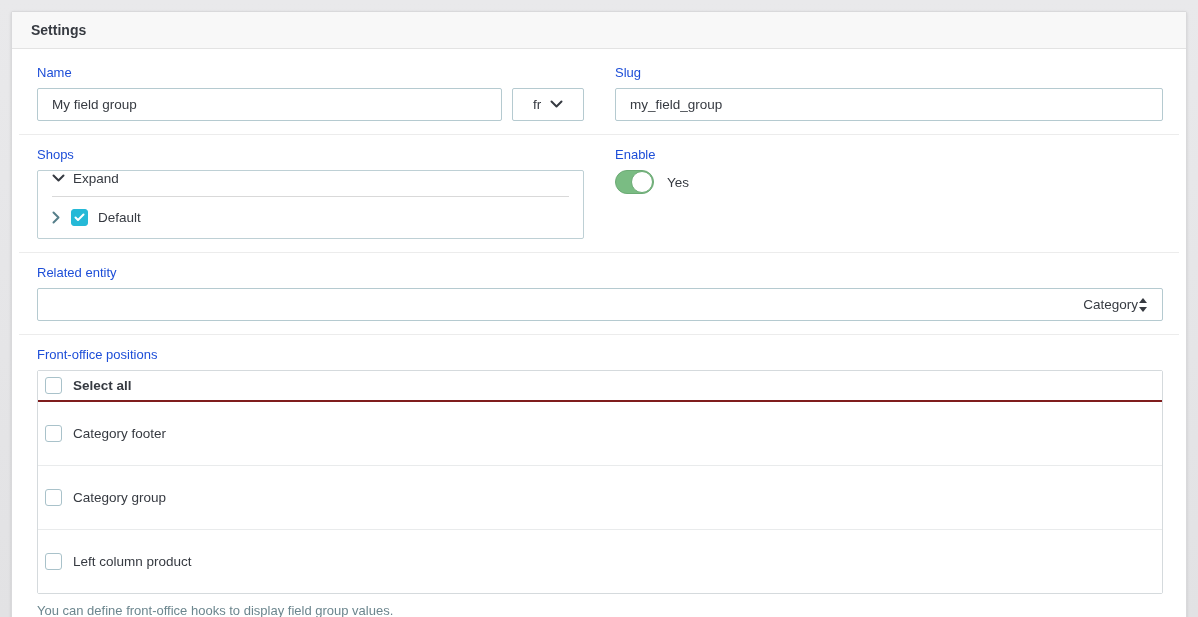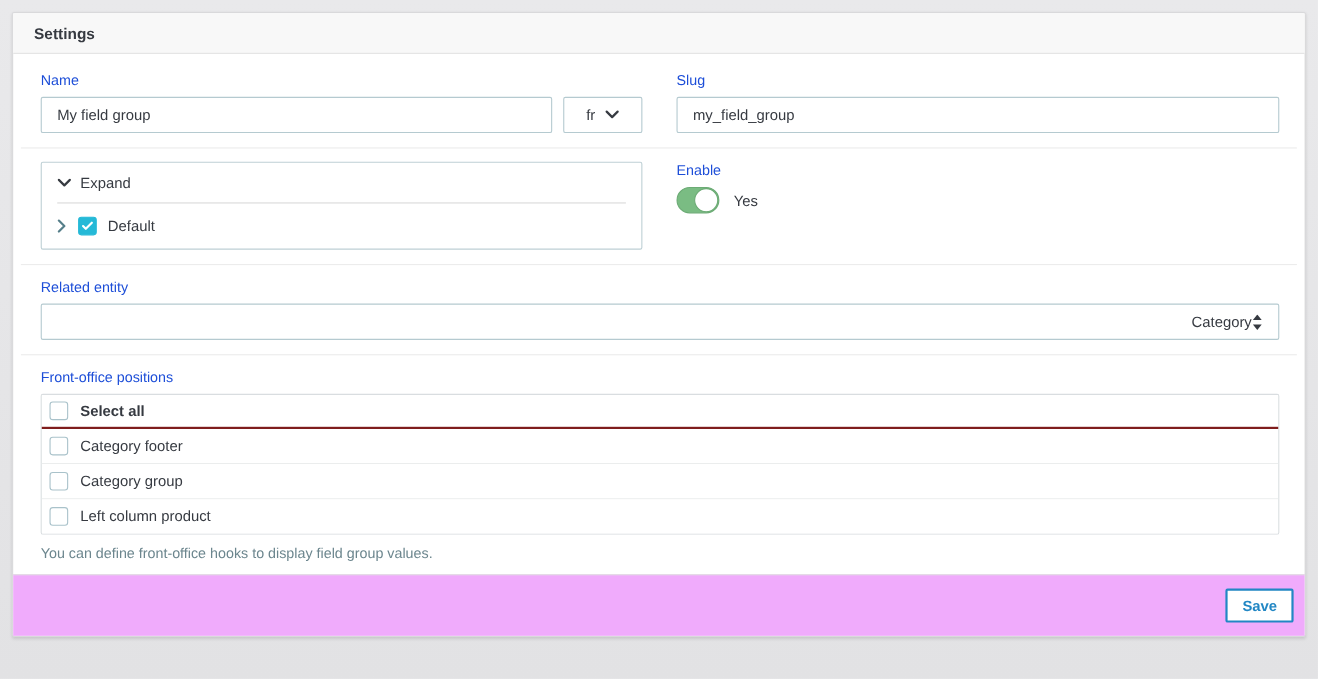--- a/index.html
+++ b/index.html
@@ -44,21 +44,21 @@
   .lang-select {
     flex: none; width: 72px; height: 33px;
     border: 1px solid #b5cad0; border-radius: 2px;
     background: #fff;
     display: flex; align-items: center; justify-content: center; gap: 9px;
     cursor: pointer; font-size: 13.5px;
   }
   
   .shops-box {
     border: 1px solid #bed0d5; border-radius: 2px;
-    padding: 11px 14px 12px 14px;
+    padding: 0 14px 12px 14px;
   }
   .shops-expand { display: flex; align-items: center; gap: 8px; cursor: pointer; }
   .shops-box hr { border: none; border-top: 1px solid #d9d9d9; margin: 10px 0 12px 0; }
   .shop-node { display: flex; align-items: center; gap: 10px; }
   .checkbox {
     width: 17px; height: 17px; flex: none;
     border: 1px solid #a9c2ca; border-radius: 3px; background: #fff;
     display: inline-flex; align-items: center; justify-content: center;
     cursor: pointer;
   }
@@ -77,21 +77,21 @@
   }
   
   .fake-select {
     display: flex; align-items: center; justify-content: flex-end;
     cursor: pointer;
   }
   
   .choice-table { border: 1px solid #d5dadd; border-radius: 2px; }
   .choice-row {
     display: flex; align-items: center; gap: 11px;
-    padding: 7px 7px; border-bottom: 1px solid #e9ebec;
+    padding: 23px 7px; border-bottom: 1px solid #e9ebec;
     background: #fff;
   }
   .choice-row:last-child { border-bottom: none; }
   .choice-row.select-all { border-bottom: 2px solid #7f1d1d; font-weight: 700; padding: 6px 7px; }
   .help-text { color: #6c868e; font-size: 13px; margin-top: 9px; }
   
   .card-footer {
     background: #f0abfc;
     border-top: 1px solid #e1e1e1;
     padding: 12px 10px;
@@ -136,20 +136,21 @@
       <div class="col-right">
         <label class="field-label">Slug</label>
         <input class="text-input" type="text" value="my_field_group" style="">
       </div>
     </div>
 
     <hr class="group-divider">
 
     <div class="form-row">
       <div class="col-left">
+        <label class="field-label">Shops</label>
         <div class="shops-box">
           <div class="shops-expand">
             <span class="icon">
               <svg width="13" height="9" viewBox="0 0 13 9">
                   <path d="M1.5 1.5 L6.5 6.5 L11.5 1.5" fill="none" stroke="#363a41" stroke-width="2" stroke-linecap="round" stroke-linejoin="round"></path>
                 </svg>
             </span>
             <span>Expand</span>
           </div>
           <hr>

